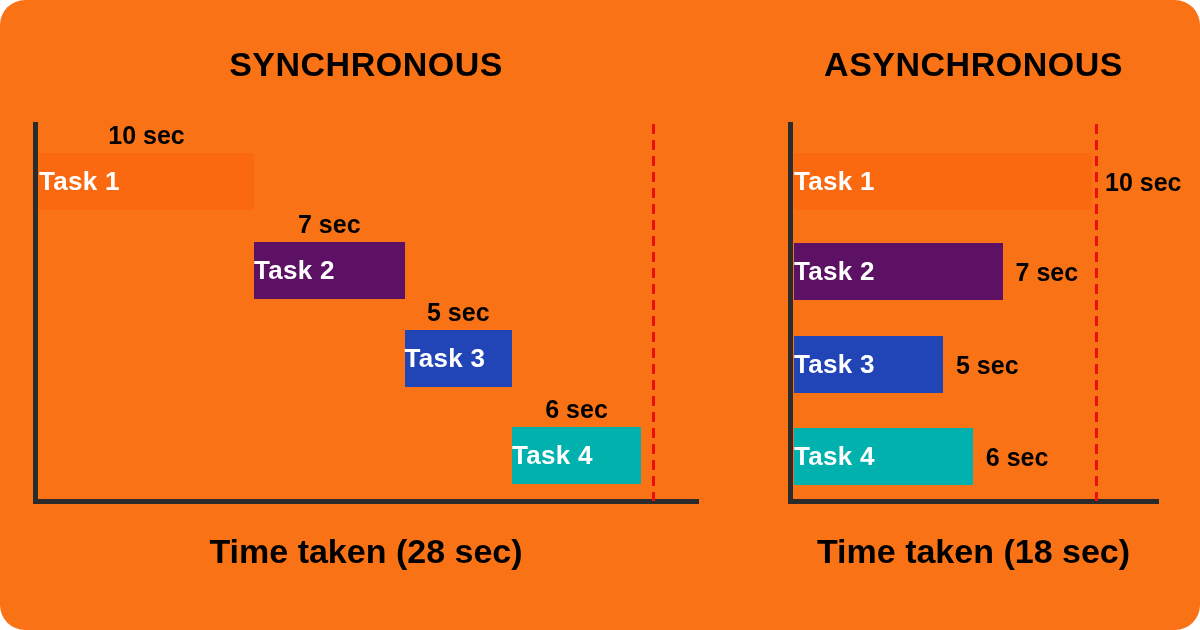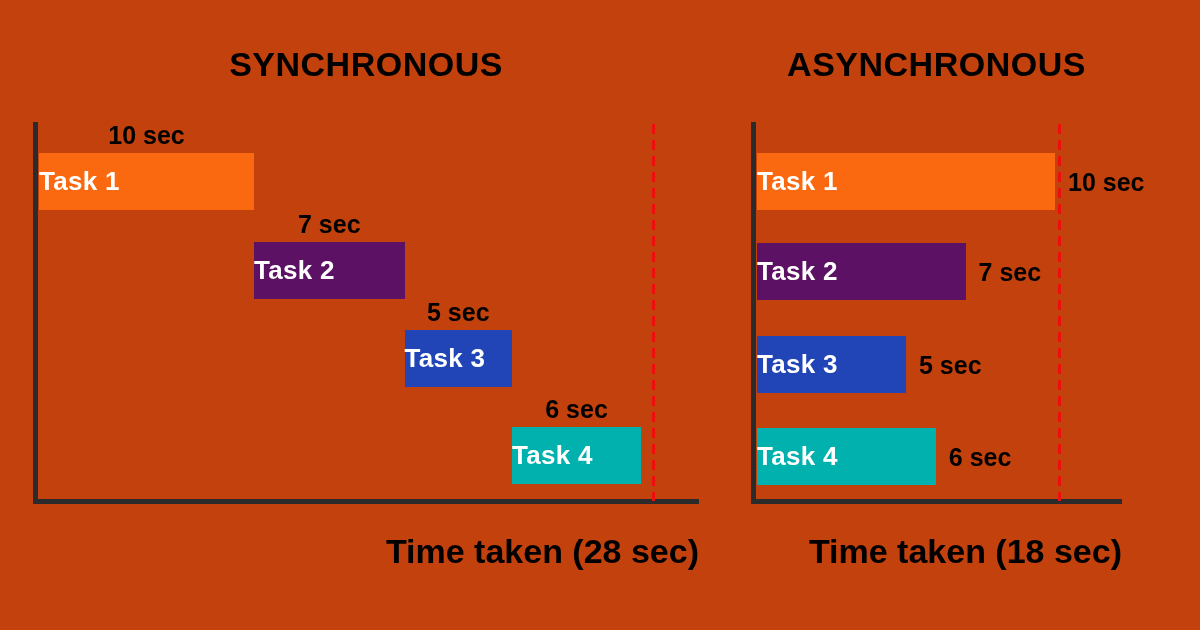--- a/index.html
+++ b/index.html
@@ -1,25 +1,26 @@
 <!DOCTYPE html>
 <html><head>
 <meta charset="utf-8">
 <style>
   html,body{margin:0;padding:0;background:#ffffff;}
   .page{
     position:relative;
     width:1200px;height:630px;
-    background:#c2410c;
+    background:#f97316;
     font-family:"Liberation Sans", sans-serif;
     overflow:hidden;
+    border-radius:25px;
   }
   .panel{position:absolute;top:0;height:630px;}
   .panel-left{left:33px;width:666px;}
-  .panel-right{left:751px;width:371px;}
+  .panel-right{left:788px;width:371px;}
   .title{
     position:absolute;top:44px;left:0;width:100%;
     margin:0;text-align:center;
     font-size:34px;font-weight:700;color:#000;
     letter-spacing:0.5px;line-height:40px;
   }
   .plot{position:absolute;top:122px;left:0;width:100%;height:382px;}
   .y-axis{position:absolute;left:0;top:0;width:5px;height:100%;}
   .x-axis{position:absolute;left:0;bottom:0;height:5px;width:100%;}
   .deadline{position:absolute;top:2px;width:3px;height:377px;}
@@ -32,21 +33,21 @@
     color:#ffffff;font-size:26px;font-weight:700;
     letter-spacing:0.3px;
   }
   .sec-label{
     position:absolute;height:22px;line-height:22px;
     font-size:25px;font-weight:600;color:#000;white-space:nowrap;
   }
   .sec-above{text-align:center;}
   .xlabel{
     position:absolute;top:530px;left:0;width:100%;
-    text-align:right;font-size:34px;font-weight:700;color:#000;
+    text-align:center;font-size:34px;font-weight:700;color:#000;
     line-height:42px;
   }
 </style>
 </head>
 <body>
 
 <div class="page">
 
   <section class="panel panel-left">
     <h2 class="title">SYNCHRONOUS</h2>

